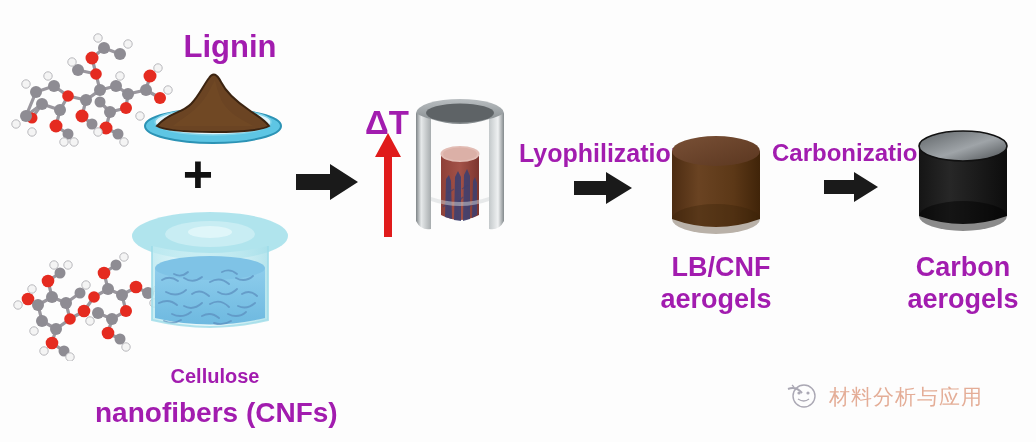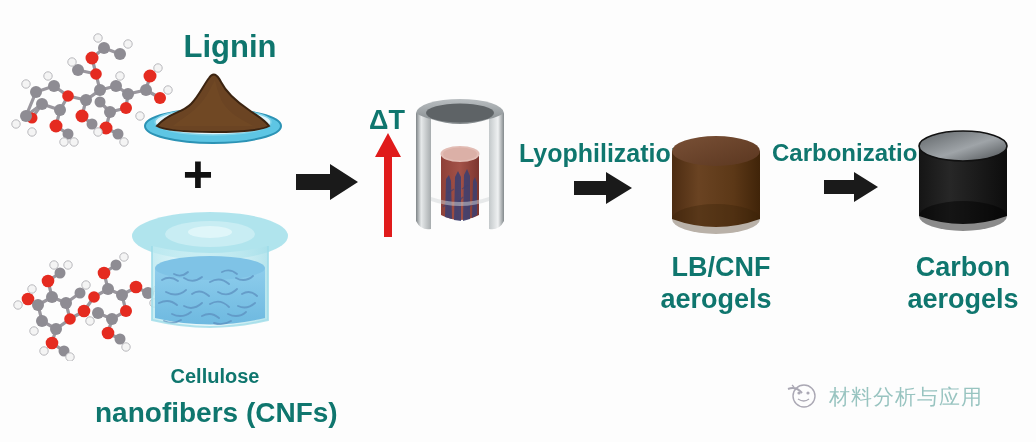--- a/index.html
+++ b/index.html
@@ -12,21 +12,21 @@
     width: 1036px;
     height: 442px;
     background: #fdfdfd;
     overflow: hidden;
     font-family: "Liberation Sans", sans-serif;
   }
   .abs { position: absolute; }
   .lbl {
     font-family: "Liberation Sans", sans-serif;
     font-weight: bold;
-    color: #0f766e;
+    color: #a21caf;
     white-space: nowrap;
     line-height: 1.12;
     text-align: center;
   }
 
   
   .molecule { position: absolute; }
 
   
   .plus-sign {
@@ -56,21 +56,21 @@
   .watermark {
     position: absolute;
     display: flex;
     align-items: center;
     gap: 9px;
     opacity: 0.42;
   }
   .wm-text {
     font-family: "DejaVu Sans", sans-serif;
     font-size: 21px;
-    color: #0f766e;
+    color: #c2410c;
     letter-spacing: 1px;
     font-weight: 500;
   }
 </style>
 </head>
 <body>
 
 <div id="canvas">
 
   <div class="molecule" style="left:8px; top:28px; width:170px; height:125px;">
@@ -267,21 +267,21 @@
 
   <div class="lbl abs" style="left:115px; top:365px; width:200px; font-size:20px;">Cellulose</div>
   <div class="lbl abs" style="left:95px; top:397px; width:240px; font-size:28px;">nanofibers (CNFs)</div>
 
   <div class="arrow" style="left:294px; top:162px; width:66px; height:40px;">
     <svg width="66" height="40" viewBox="0 0 66 40">
       <path d="M2 12 L36 12 L36 2 L64 20 L36 38 L36 28 L2 28 Z" fill="#1A1A1A"></path>
     </svg>
   </div>
 
-  <div class="lbl abs" style="left:357px; top:105px; width:60px; font-size:27px;">ΔT</div>
+  <div class="lbl abs" style="left:357px; top:105px; width:60px; font-size:33px;">ΔT</div>
   <div class="arrow" style="left:372px; top:131px; width:32px; height:108px;">
     <svg width="32" height="108" viewBox="0 0 32 108">
       <path d="M16 2 L29 26 L20 26 L20 106 L12 106 L12 26 L3 26 Z" fill="#E01B1B"></path>
     </svg>
   </div>
 
   <div class="mold-wrap" style="left:405px; top:97px; width:110px; height:145px;">
     <svg width="110" height="145" viewBox="0 0 110 145">
       <defs>
         <linearGradient id="metalL" x1="0" y1="0" x2="1" y2="0">

